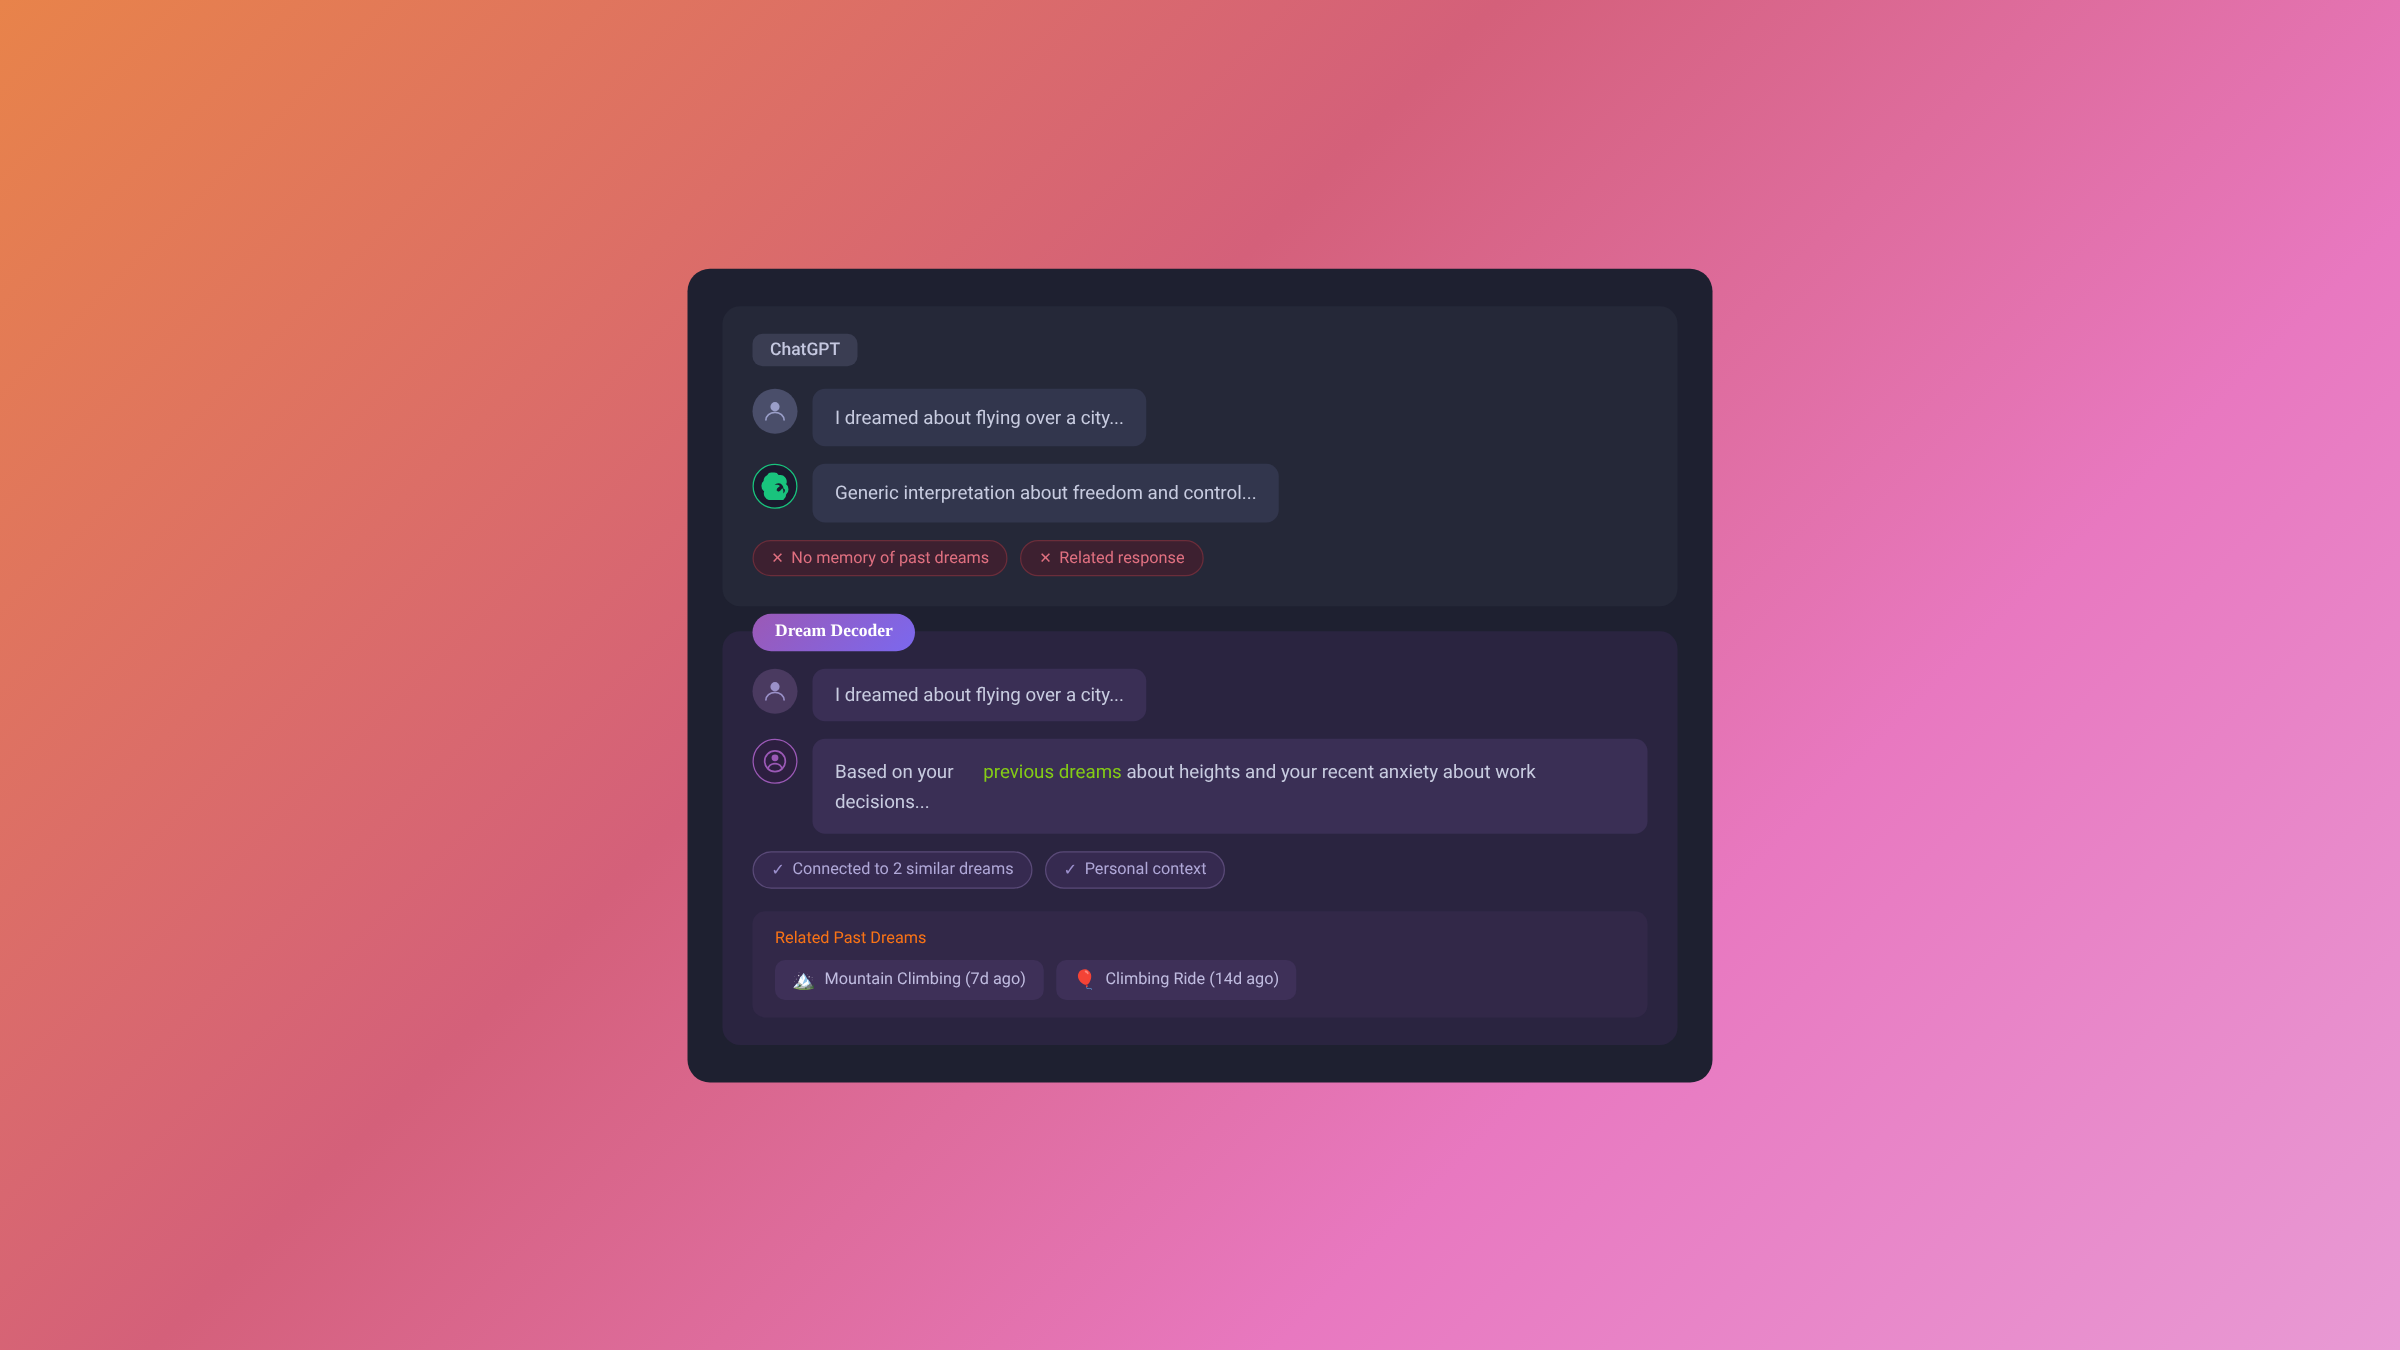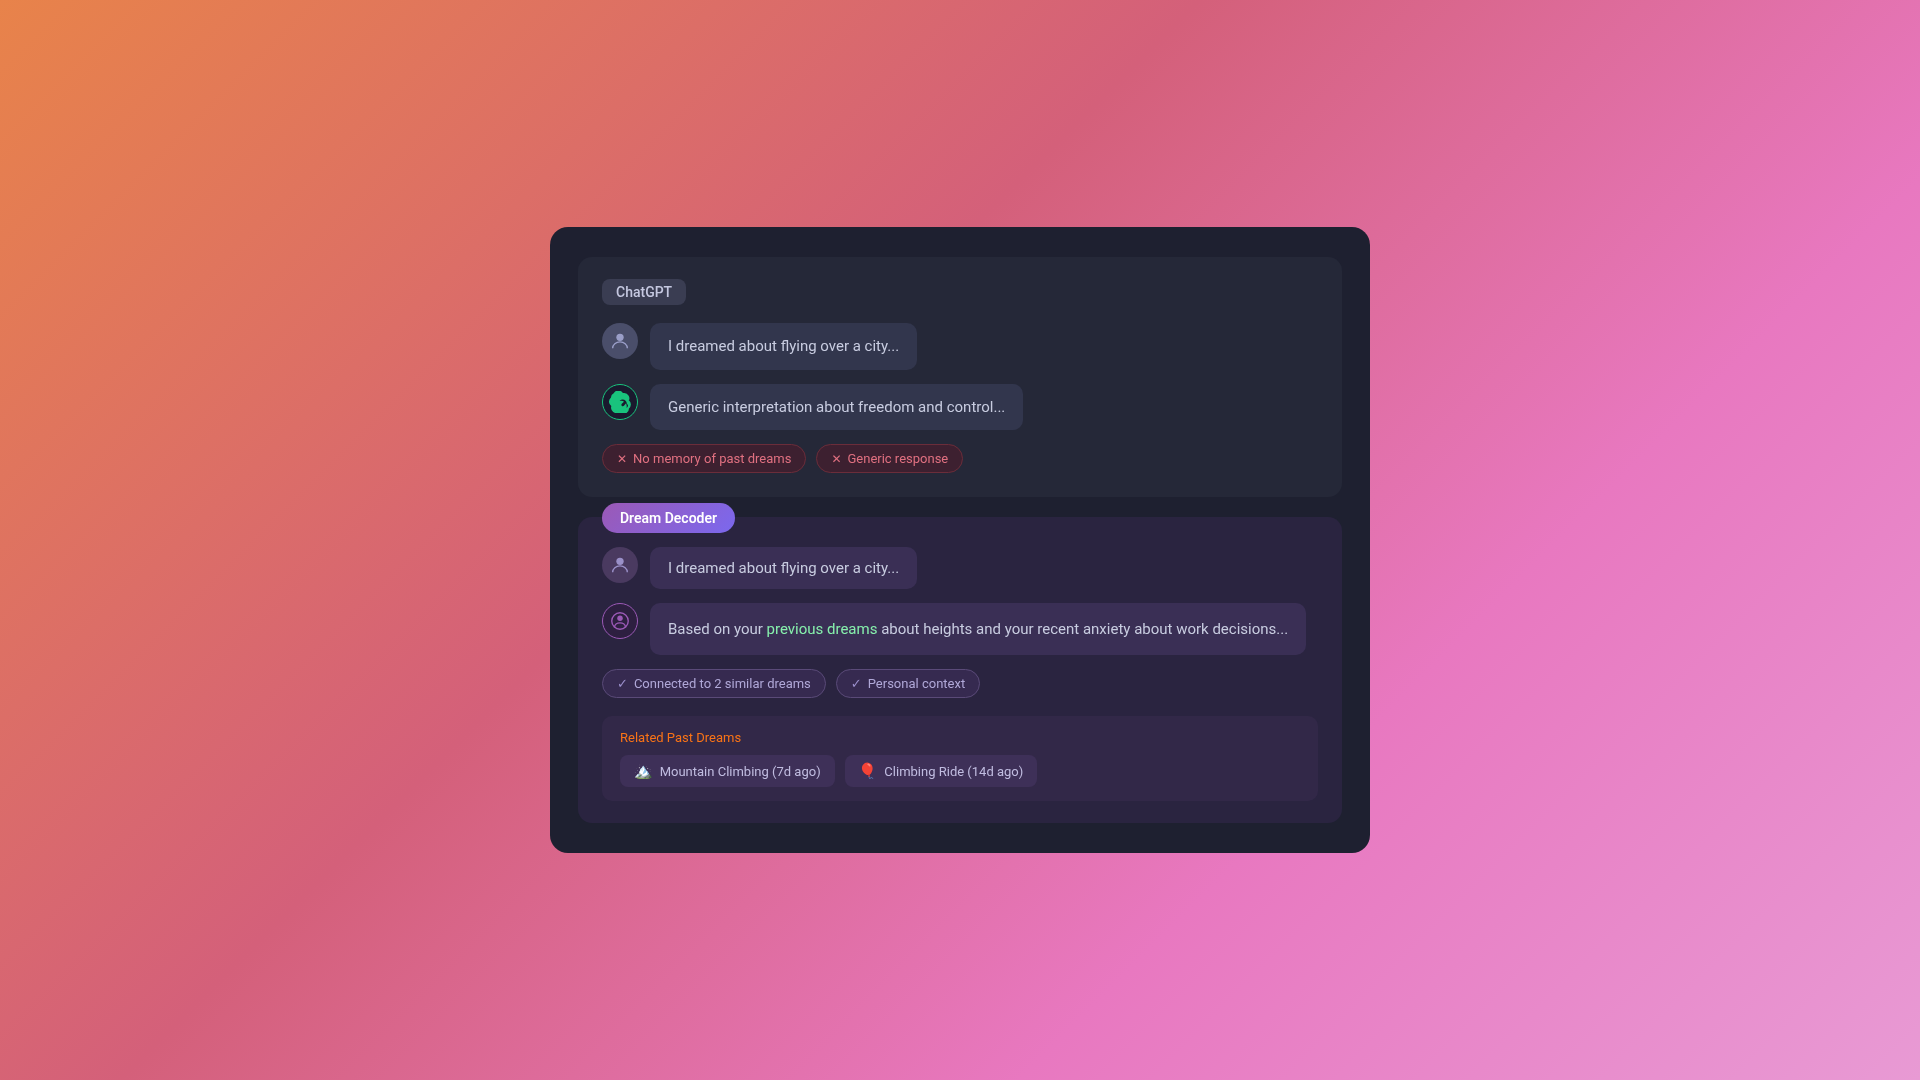--- a/index.html
+++ b/index.html
@@ -125,20 +125,21 @@
     }
 
     .section-label-dream {
       display: inline-block;
       background: linear-gradient(135deg, #9b59b6, #7b68ee);
       color: #fff;
       font-size: 14px;
       font-weight: 600;
       border-radius: 20px;
       padding: 7px 18px;
+      font-family: Liberation Serif, serif;
     }
 
     .dream-content {
       padding: 0 24px;
     }
 
     .dream-chat-row {
       display: flex;
       align-items: flex-start;
       gap: 12px;
@@ -165,22 +166,23 @@
     .bubble-dream-ai {
       background: #3a2f55;
       border-radius: 10px;
       padding: 14px 18px;
       color: #c8cce0;
       font-size: 15px;
       line-height: 1.6;
     }
 
     .link-text {
-      color: #86efac;
+      color: #84cc16;
       cursor: pointer;
+      margin-left: 20px;
     }
 
     .features-row {
       display: flex;
       gap: 10px;
       margin-top: 6px;
       margin-bottom: 18px;
       flex-wrap: wrap;
     }
 
@@ -265,21 +267,21 @@
     </div>
 
     
     <div class="issues-row">
       <div class="issue-badge">
         <span class="x-icon">✕</span>
         <span>No memory of past dreams</span>
       </div>
       <div class="issue-badge">
         <span class="x-icon">✕</span>
-        <span>Generic response</span>
+        <span>Related response</span>
       </div>
     </div>
   </div>
 
   <div class="dream-section">
     <div class="dream-label-wrap">
       <span class="section-label-dream">Dream Decoder</span>
     </div>
 
     <div class="dream-content">

